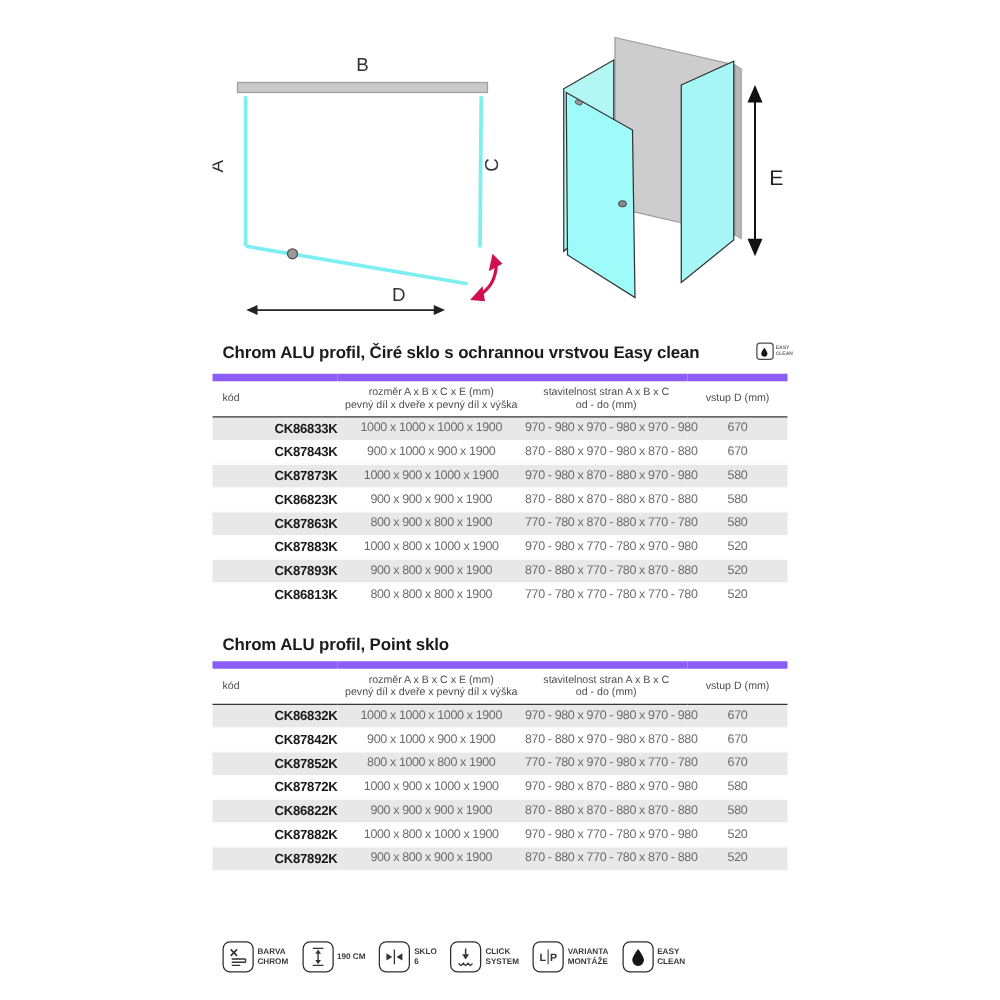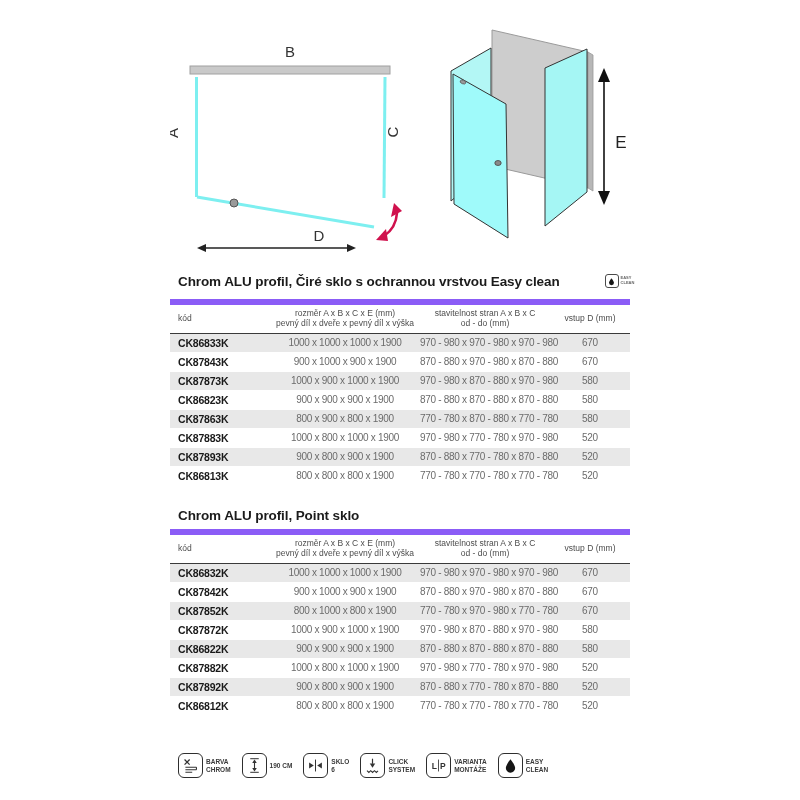--- a/index.html
+++ b/index.html
@@ -43,21 +43,21 @@
     padding:3px 0 4px 0; border-bottom:1.5px solid #3a3a3a;
     text-align:center; vertical-align:middle; white-space:nowrap;
   }
   .spec thead th:first-child { text-align:left; padding-left:8px; }
   .spec tbody td {
     height:18px; padding:0; text-align:center; vertical-align:middle;
     font-size:10px; color:#6b6b6b; letter-spacing:-0.3px; white-space:nowrap;
     border-bottom:1.2px solid #ffffff; overflow:visible;
   }
   .spec tbody td:first-child {
-    text-align:left; padding-left:8px; font-size:10.5px; font-weight:700;
+    text-align:right; padding-left:8px; font-size:10.5px; font-weight:700;
     color:#191919; letter-spacing:-0.2px;
   }
   .spec tbody tr:nth-child(odd) { background:#e8e8e8; }
 
   
   #footer-icons {
     position:absolute; left:178px; top:753px;
     display:flex; align-items:center; gap:11px;
   }
   .icon-group { display:flex; align-items:center; gap:3px; }
@@ -255,26 +255,20 @@
         <td>1000 x 800 x 1000 x 1900</td>
         <td>970 - 980 x 770 - 780 x 970 - 980</td>
         <td>520</td>
       </tr>
       <tr>
         <td>CK87892K</td>
         <td>900 x 800 x 900 x 1900</td>
         <td>870 - 880 x 770 - 780 x 870 - 880</td>
         <td>520</td>
       </tr>
-      <tr>
-        <td>CK86812K</td>
-        <td>800 x 800 x 800 x 1900</td>
-        <td>770 - 780 x 770 - 780 x 770 - 780</td>
-        <td>520</td>
-      </tr>
     </tbody>
 </table>
 
 <div id="footer-icons">
 
   <div class="icon-group">
     <span class="icon-box">
       <svg width="17" height="17" viewBox="0 0 20 20" fill="none" stroke="#333" stroke-width="1.5">
         <path d="M3,3 L9,9 M9,3 L3,9"></path>
         <path d="M4,12 H17 M4,15 H17 M4,18 H12" stroke-width="1.3"></path>

